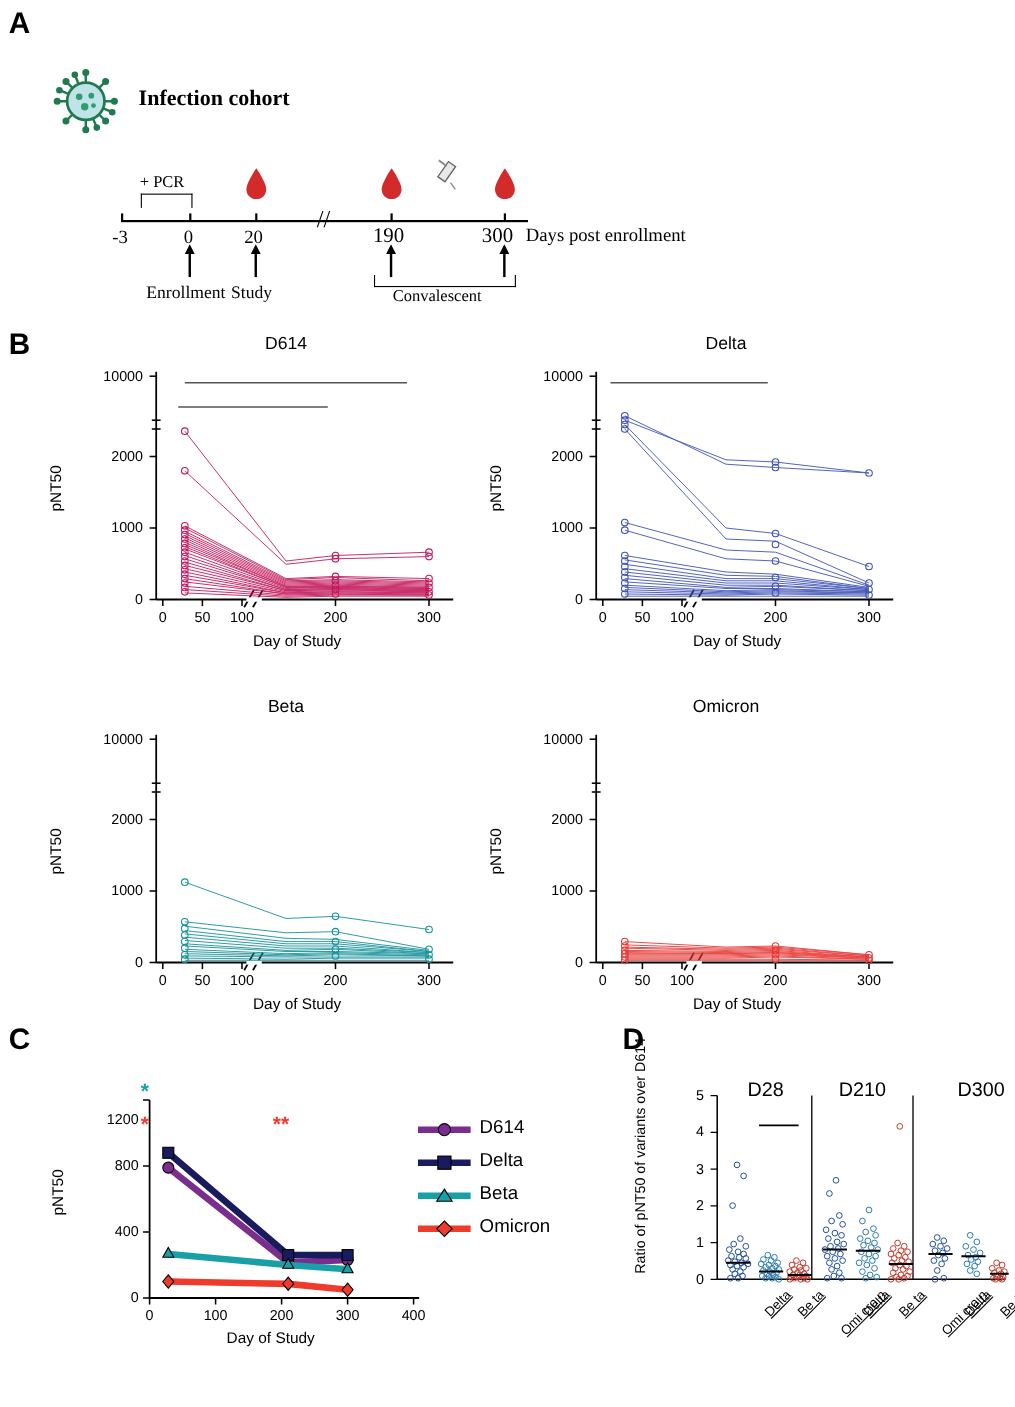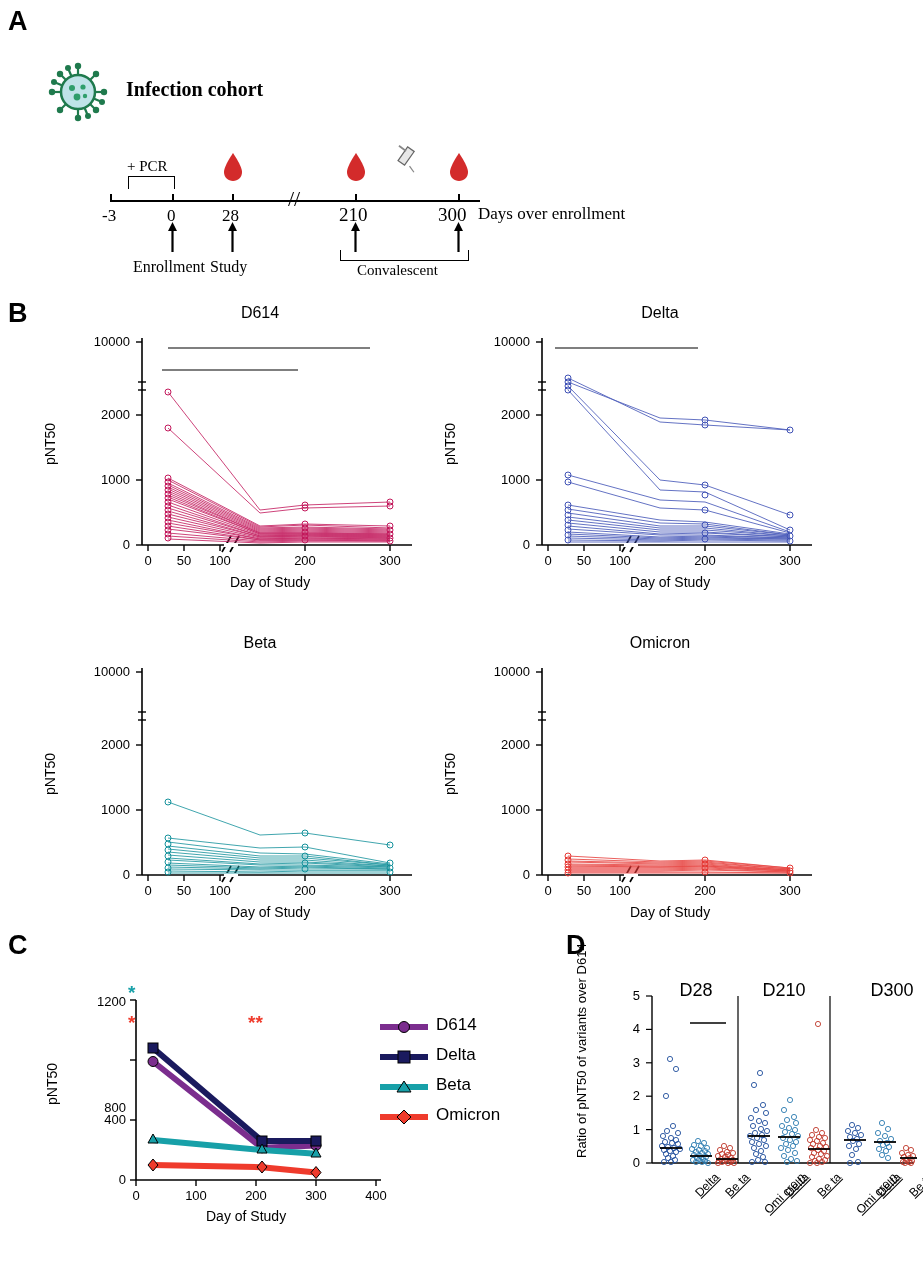--- a/index.html
+++ b/index.html
@@ -168,25 +168,25 @@
   <div class="axis-tick" style="left:110px;"></div>
   <div class="axis-tick" style="left:172px;"></div>
   <div class="axis-tick" style="left:232px;"></div>
   <div class="axis-tick" style="left:355px;"></div>
   <div class="axis-tick" style="left:458px;"></div>
 
   <div class="axis-break" style="left:288px;">//</div>
 
   <div class="tl-daylabel" style="left:102px; top:206px;">-3</div>
   <div class="tl-daylabel" style="left:167px; top:206px;">0</div>
-  <div class="tl-daylabel" style="left:222px; top:206px;">28</div>
-  <div class="tl-daylabel" style="left:339px; top:204px; font-size:19px;">210</div>
+  <div class="tl-daylabel" style="left:222px; top:206px;">20</div>
+  <div class="tl-daylabel" style="left:339px; top:204px; font-size:19px;">190</div>
   <div class="tl-daylabel" style="left:438px; top:204px; font-size:19px;">300</div>
 
-  <div class="days-post">Days over enrollment</div>
+  <div class="days-post">Days post enrollment</div>
 
   <svg class="up-arrow" style="left:167px; top:222px;" viewBox="0 0 11 30">
       <path d="M5.5 0 L10 9 L6.6 9 L6.6 30 L4.4 30 L4.4 9 L1 9 Z" fill="#000"></path>
     </svg>
   <svg class="up-arrow" style="left:227px; top:222px;" viewBox="0 0 11 30">
       <path d="M5.5 0 L10 9 L6.6 9 L6.6 30 L4.4 30 L4.4 9 L1 9 Z" fill="#000"></path>
     </svg>
   <svg class="up-arrow" style="left:350px; top:222px;" viewBox="0 0 11 30">
       <path d="M5.5 0 L10 9 L6.6 9 L6.6 30 L4.4 30 L4.4 9 L1 9 Z" fill="#000"></path>
     </svg>
@@ -745,22 +745,22 @@
       <polygon points="220,158 225,167 215,167" fill="#17a0a8" stroke="#000" stroke-width="1"></polygon>
 
       <polyline points="57,175 166,177.2 220,182.5" fill="none" stroke="#ef3b2c" stroke-width="6"></polyline>
       <polygon points="57,169 62,175 57,181 52,175" fill="#ef3b2c" stroke="#000" stroke-width="1"></polygon>
       <polygon points="166,171 171,177 166,183 161,177" fill="#ef3b2c" stroke="#000" stroke-width="1"></polygon>
       <polygon points="220,176.5 225,182.5 220,188.5 215,182.5" fill="#ef3b2c" stroke="#000" stroke-width="1"></polygon>
     </svg>
 
     <div class="ytick" style="left:-38px; top:182px; width:68px;">0</div>
     <div class="ytick" style="left:-38px; top:122px; width:68px;">400</div>
-    <div class="ytick" style="left:-38px; top:62px; width:68px;margin-top:48px;">800</div>
-    <div class="ytick" style="left:-38px; top:4px; width:68px;">1200</div>
+    <div class="ytick" style="left:-38px; top:62px; width:68px;">800</div>
+    <div class="ytick" style="left:-38px; top:20px; width:68px;">1200</div>
 
     <div class="xtick" style="left:30px; top:198px; width:20px;">0</div>
     <div class="xtick" style="left:86px; top:198px; width:28px;">100</div>
     <div class="xtick" style="left:146px; top:198px; width:28px;">200</div>
     <div class="xtick" style="left:206px; top:198px; width:28px;">300</div>
     <div class="xtick" style="left:266px; top:198px; width:28px;">400</div>
 
     <div class="xlab" style="left:110px; top:218px;">Day of Study</div>
     <div class="ylab" style="left:-52px; top:115px;">pNT50</div>
 

